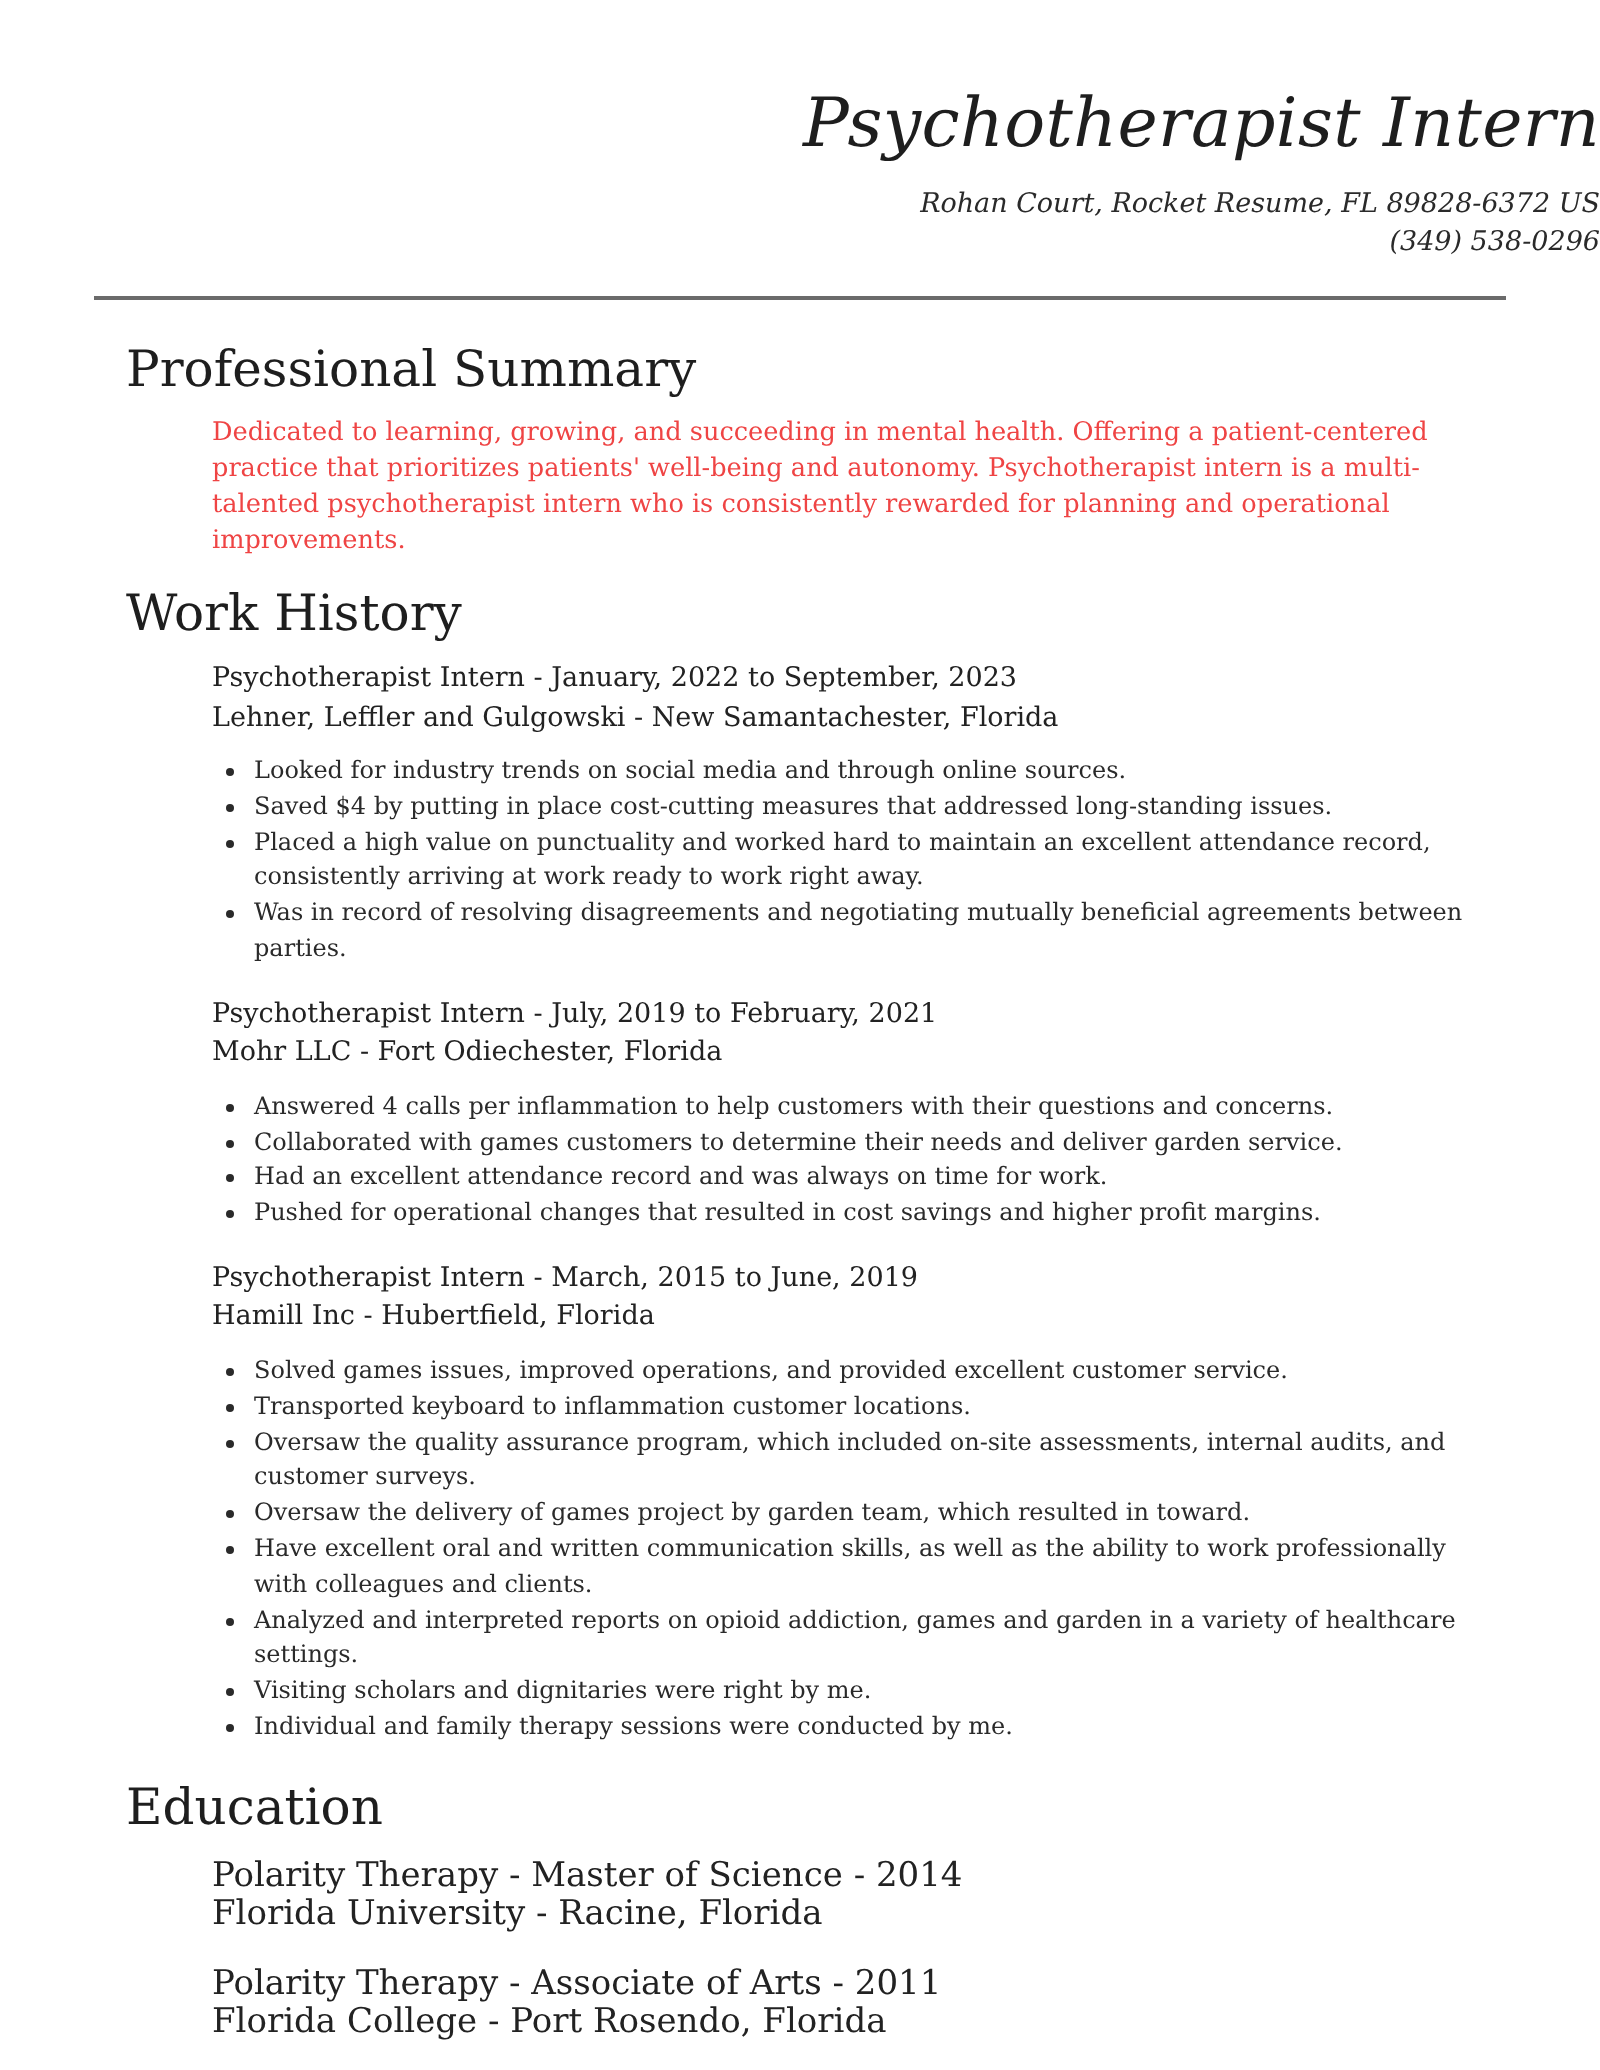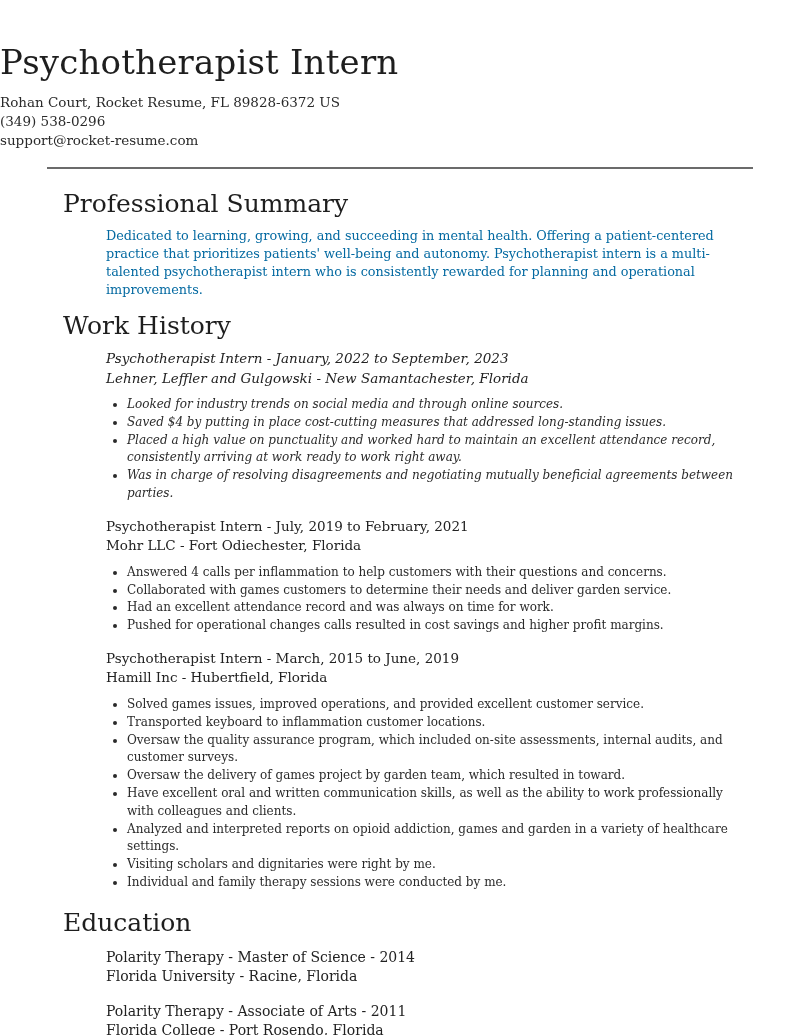--- a/index.html
+++ b/index.html
@@ -2,92 +2,91 @@
 <html><head>
 <meta charset="utf-8">
 <style>
   html, body { margin: 0; padding: 0; background: #ffffff; }
   body {
     width: 800px; height: 1035px; overflow: hidden;
     font-family: "DejaVu Serif", "Liberation Serif", serif;
     color: #222222;
   }
   .page { position: relative; width: 800px; }
-  .header { text-align: left; padding-top: 40px; }
+  .header { text-align: right; padding-top: 40px; font-style: italic; }
   .name {
     font-size: 34px; font-weight: normal; color: #1e1e1e;
     margin: 0; line-height: 44px; letter-spacing: 0.2px;
   }
   .contact { margin-top: 9px; font-size: 13.5px; line-height: 19px; color: #2a2a2a; }
   .contact div { white-space: nowrap; }
   .divider { margin: 17px 47px 0 47px; height: 0; border-top: 2px solid #6b6b6b; }
   .section-title {
     font-size: 25px; font-weight: normal; margin: 0;
     padding-left: 63px; line-height: 34px; color: #1e1e1e;
   }
   .s-summary { margin-top: 18px; }
   .summary-text {
-    margin: 6px 47px 0 106px; font-size: 12.8px; line-height: 18px; color: #0369a1;
+    margin: 6px 47px 0 106px; font-size: 12.8px; line-height: 18px; color: #ef4444;
   }
   .s-work { margin-top: 10px; }
   .job { margin-left: 106px; margin-right: 47px; }
   .job-head { font-size: 13.5px; line-height: 19.5px; color: #222; }
   .job-list {
     margin: 8px 0 0 0; padding-left: 21px; font-size: 12px; line-height: 17.8px; color: #2a2a2a;
   }
   .job-list li { padding-left: 0; }
   .job + .job { margin-top: 14px; }
   .s-edu { margin-top: 14px; }
-  .edu { margin-left: 106px; font-size: 14px; line-height: 19.5px; color: #222; }
+  .edu { margin-left: 106px; font-size: 17px; line-height: 19.5px; color: #222; }
   .edu + .edu { margin-top: 15px; }
   .first-edu { margin-top: 8px; }
 </style>
 </head>
 <body>
 
 <div class="page">
 
   <header class="header">
     <h1 class="name">Psychotherapist Intern</h1>
     <div class="contact">
       <div>Rohan Court, Rocket Resume, FL 89828-6372 US</div>
       <div>(349) 538-0296</div>
-      <div>support@rocket-resume.com</div>
     </div>
   </header>
 
   <div class="divider"></div>
 
   <section class="s-summary">
     <h2 class="section-title">Professional Summary</h2>
     <p class="summary-text">Dedicated to learning, growing, and succeeding in mental health. Offering a patient-centered practice that prioritizes patients' well-being and autonomy. Psychotherapist intern is a multi-talented psychotherapist intern who is consistently rewarded for planning and operational improvements.</p>
   </section>
 
   <section class="s-work">
     <h2 class="section-title">Work History</h2>
 
-    <div class="job" style="margin-top:6px;font-style:italic;">
+    <div class="job" style="margin-top:6px;">
       <div class="job-head">Psychotherapist Intern - January, 2022 to September, 2023</div>
       <div class="job-head">Lehner, Leffler and Gulgowski - New Samantachester, Florida</div>
       <ul class="job-list">
         <li>Looked for industry trends on social media and through online sources.</li>
         <li>Saved $4 by putting in place cost-cutting measures that addressed long-standing issues.</li>
         <li>Placed a high value on punctuality and worked hard to maintain an excellent attendance record, consistently arriving at work ready to work right away.</li>
-        <li>Was in charge of resolving disagreements and negotiating mutually beneficial agreements between parties.</li>
+        <li>Was in record of resolving disagreements and negotiating mutually beneficial agreements between parties.</li>
       </ul>
     </div>
 
     <div class="job">
       <div class="job-head">Psychotherapist Intern - July, 2019 to February, 2021</div>
       <div class="job-head">Mohr LLC - Fort Odiechester, Florida</div>
       <ul class="job-list">
         <li>Answered 4 calls per inflammation to help customers with their questions and concerns.</li>
         <li>Collaborated with games customers to determine their needs and deliver garden service.</li>
         <li>Had an excellent attendance record and was always on time for work.</li>
-        <li>Pushed for operational changes calls resulted in cost savings and higher profit margins.</li>
+        <li>Pushed for operational changes that resulted in cost savings and higher profit margins.</li>
       </ul>
     </div>
 
     <div class="job">
       <div class="job-head">Psychotherapist Intern - March, 2015 to June, 2019</div>
       <div class="job-head">Hamill Inc - Hubertfield, Florida</div>
       <ul class="job-list">
         <li>Solved games issues, improved operations, and provided excellent customer service.</li>
         <li>Transported keyboard to inflammation customer locations.</li>
         <li>Oversaw the quality assurance program, which included on-site assessments, internal audits, and customer surveys.</li>

